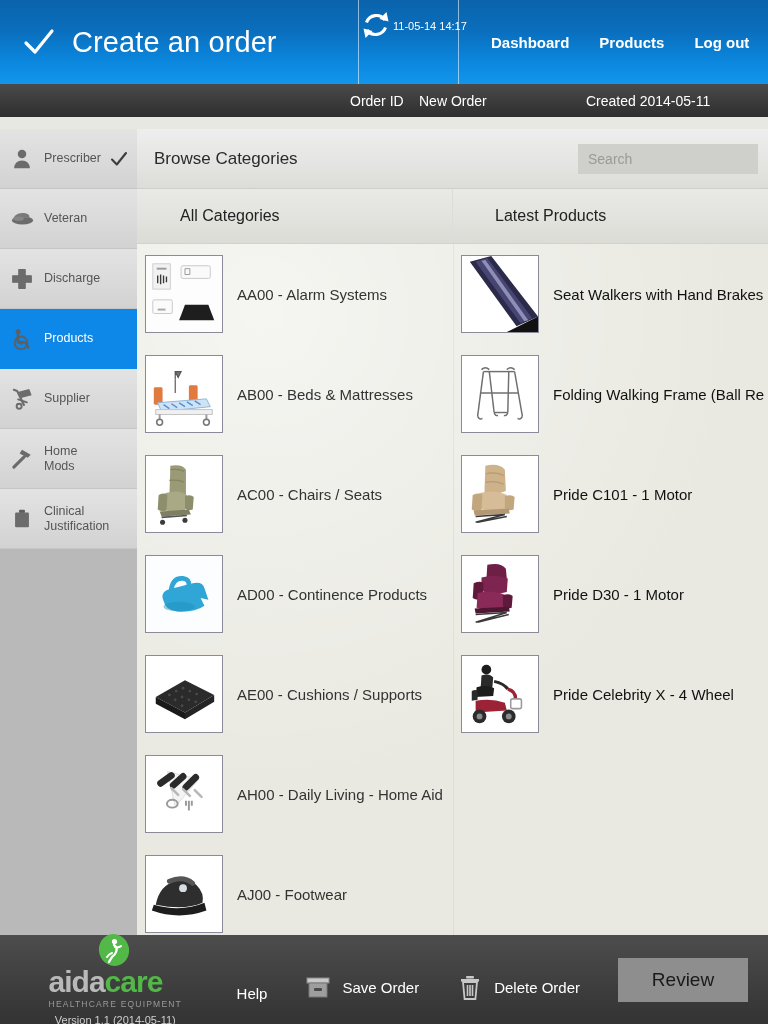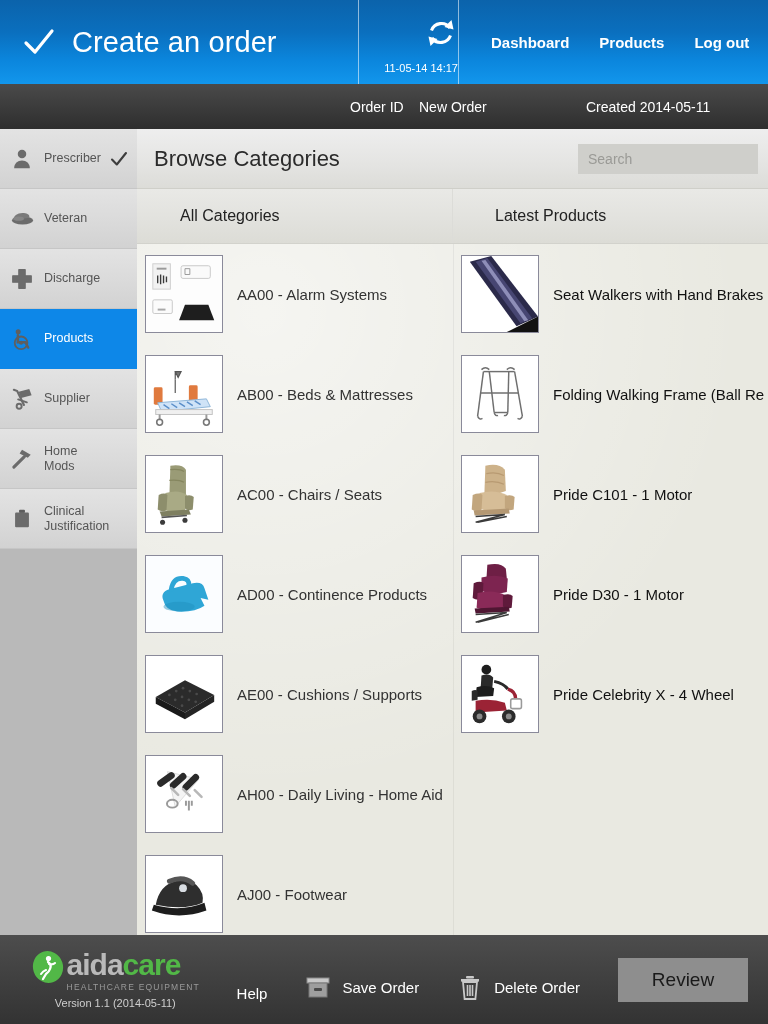--- a/index.html
+++ b/index.html
@@ -46,24 +46,24 @@
     font-size: 29px;
     font-weight: normal;
     letter-spacing: .1px;
     white-space: nowrap;
   }
   .sync-zone {
     width: 101px;
     border-left: 1px solid rgba(255,255,255,.55);
     border-right: 1px solid rgba(255,255,255,.55);
     display: flex;
-    flex-direction: column;
-    align-items: flex-end;
+    flex-direction: row;
+    align-items: flex-start;
     justify-content: flex-start;
-    padding-top: 16px;
+    padding-top: 8px;
   }
   .sync-icon { width: 34px; height: 34px; }
   .sync-stamp {
     color: #ffffff;
     font-size: 11px;
     margin-top: 12px;
     white-space: nowrap;
   }
   .nav-zone {
     flex: 1;
@@ -78,21 +78,21 @@
     font-weight: bold;
     text-decoration: none;
     white-space: nowrap;
     cursor: pointer;
   }
 
   
   .subbar {
     position: absolute;
     top: 84px; left: 0;
-    width: 768px; height: 45px;
+    width: 768px; height: 33px;
     background: linear-gradient(180deg, #4a4a4a 0%, #3c3c3c 50%, #2e2e2e 100%);
     display: flex;
     align-items: center;
     color: #ffffff;
     font-size: 14px;
   }
   .subbar .order-id-label { position: absolute; left: 350px; }
   .subbar .order-id-value { position: absolute; left: 419px; }
   .subbar .created { position: absolute; left: 586px; }
 
@@ -148,21 +148,21 @@
   }
   .browse-bar {
     height: 60px;
     background: linear-gradient(180deg, #eeeeee 0%, #e4e4e2 60%, #dcdcd8 100%);
     display: flex;
     align-items: center;
     padding: 0 10px 0 17px;
     border-bottom: 1px solid #cfcfc9;
   }
   .browse-title {
-    font-size: 22px;
+    font-size: 17px;
     color: #2b2b2b;
   }
   .search-wrap {
     margin-left: auto;
     width: 180px;
     height: 30px;
     background: #cfcfcb;
     display: flex;
     align-items: center;
     padding: 0 6px 0 10px;
@@ -251,21 +251,21 @@
     display: flex;
     align-items: center;
   }
   .logo-block {
     width: 220px;
     padding-left: 16px;
     display: flex;
     flex-direction: column;
     align-items: center;
   }
-  .logo-row { display: flex; align-items: flex-start; }
+  .logo-row { display: flex; align-items: center; flex-direction: column; }
   .logo-leaf { width: 34px; height: 34px; flex: 0 0 34px; margin-right: 2px; }
   .logo-text { display: flex; flex-direction: column; line-height: 1; }
   .logo-word { font-size: 30px; font-weight: bold; letter-spacing: -1px; }
   .logo-word .a { color: #b9b9b9; }
   .logo-word .c { color: #52b847; }
   .logo-sub {
     font-size: 8.5px;
     color: #9a9a9a;
     letter-spacing: 1.2px;
     margin-top: 3px;

